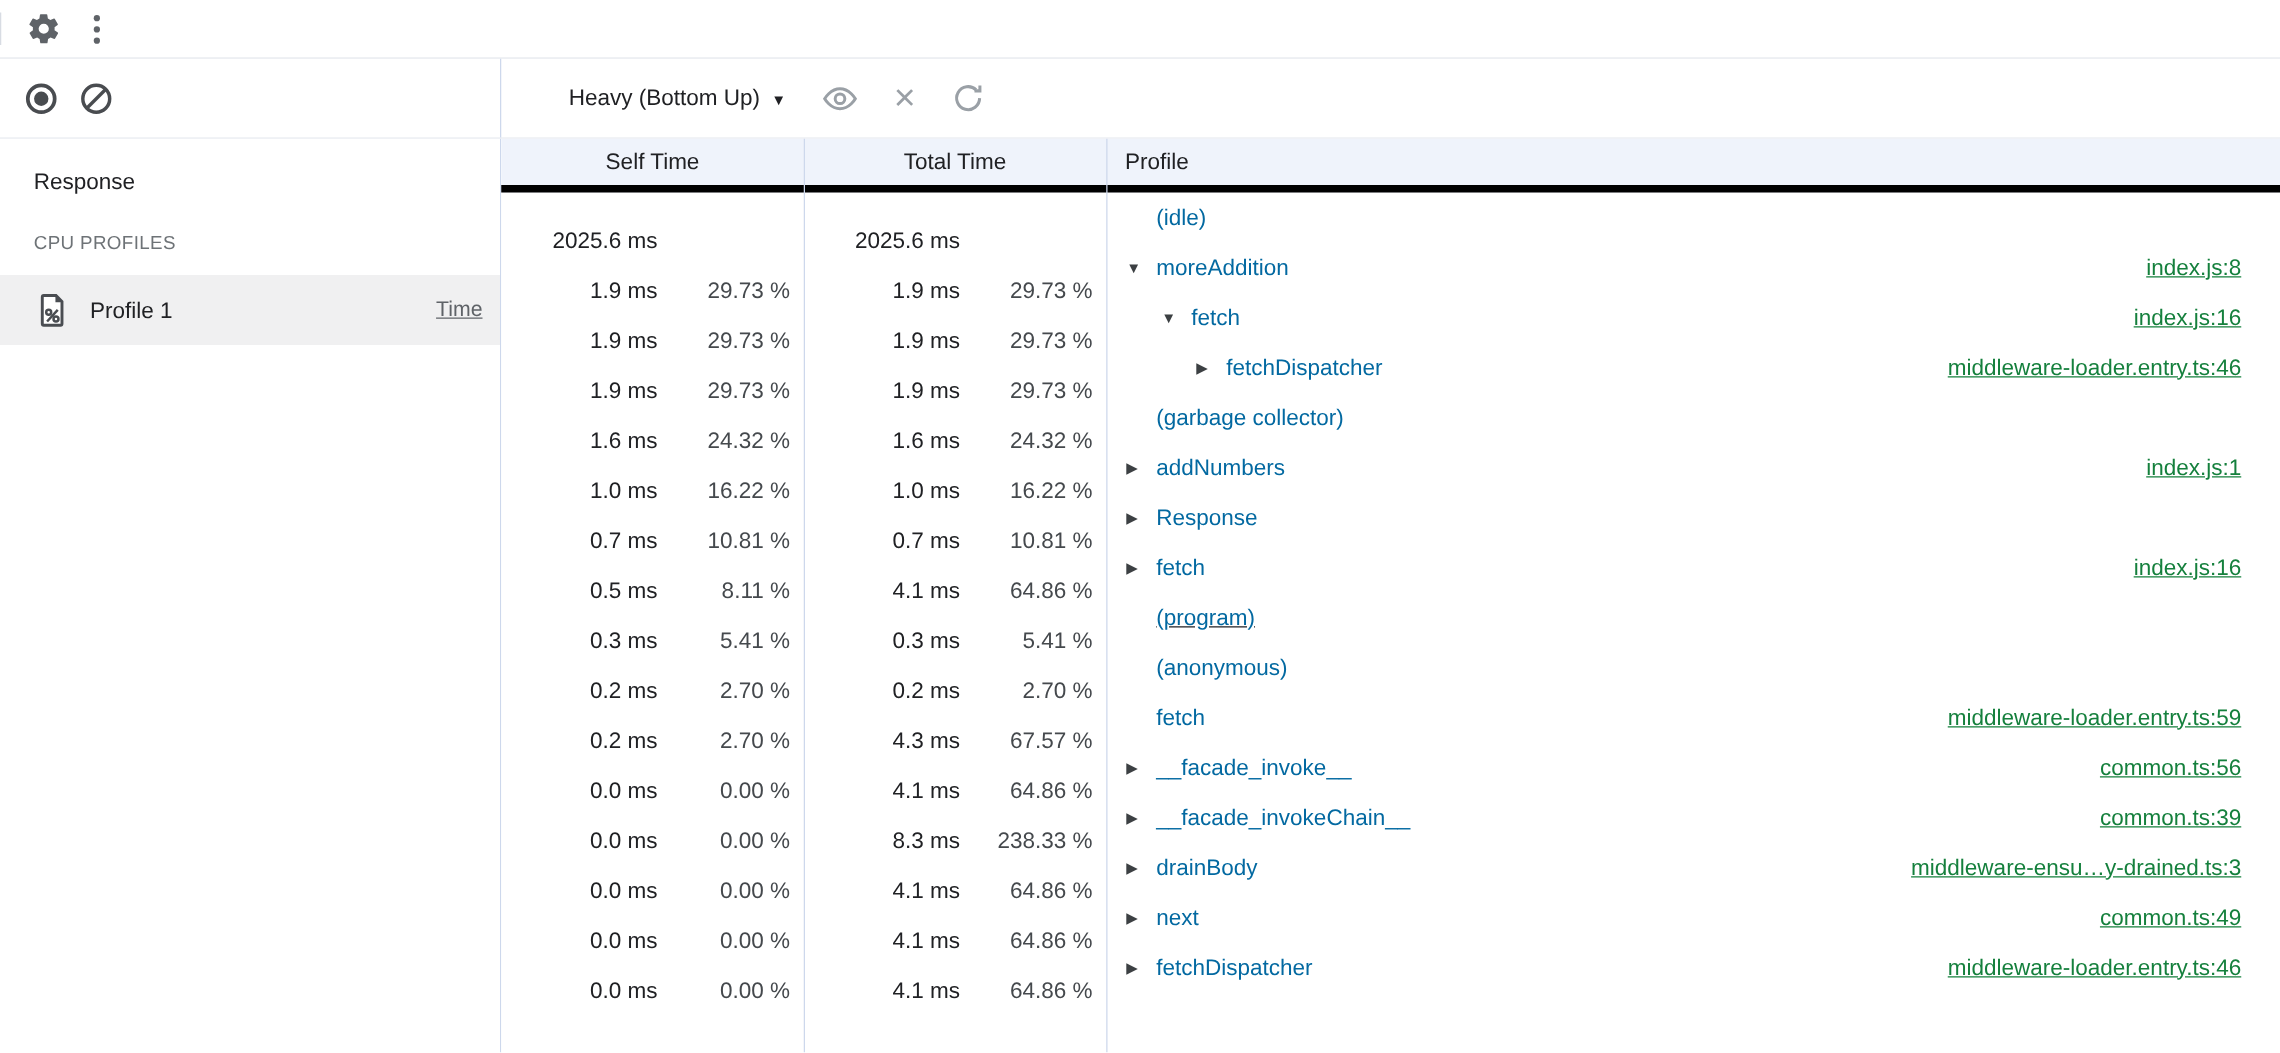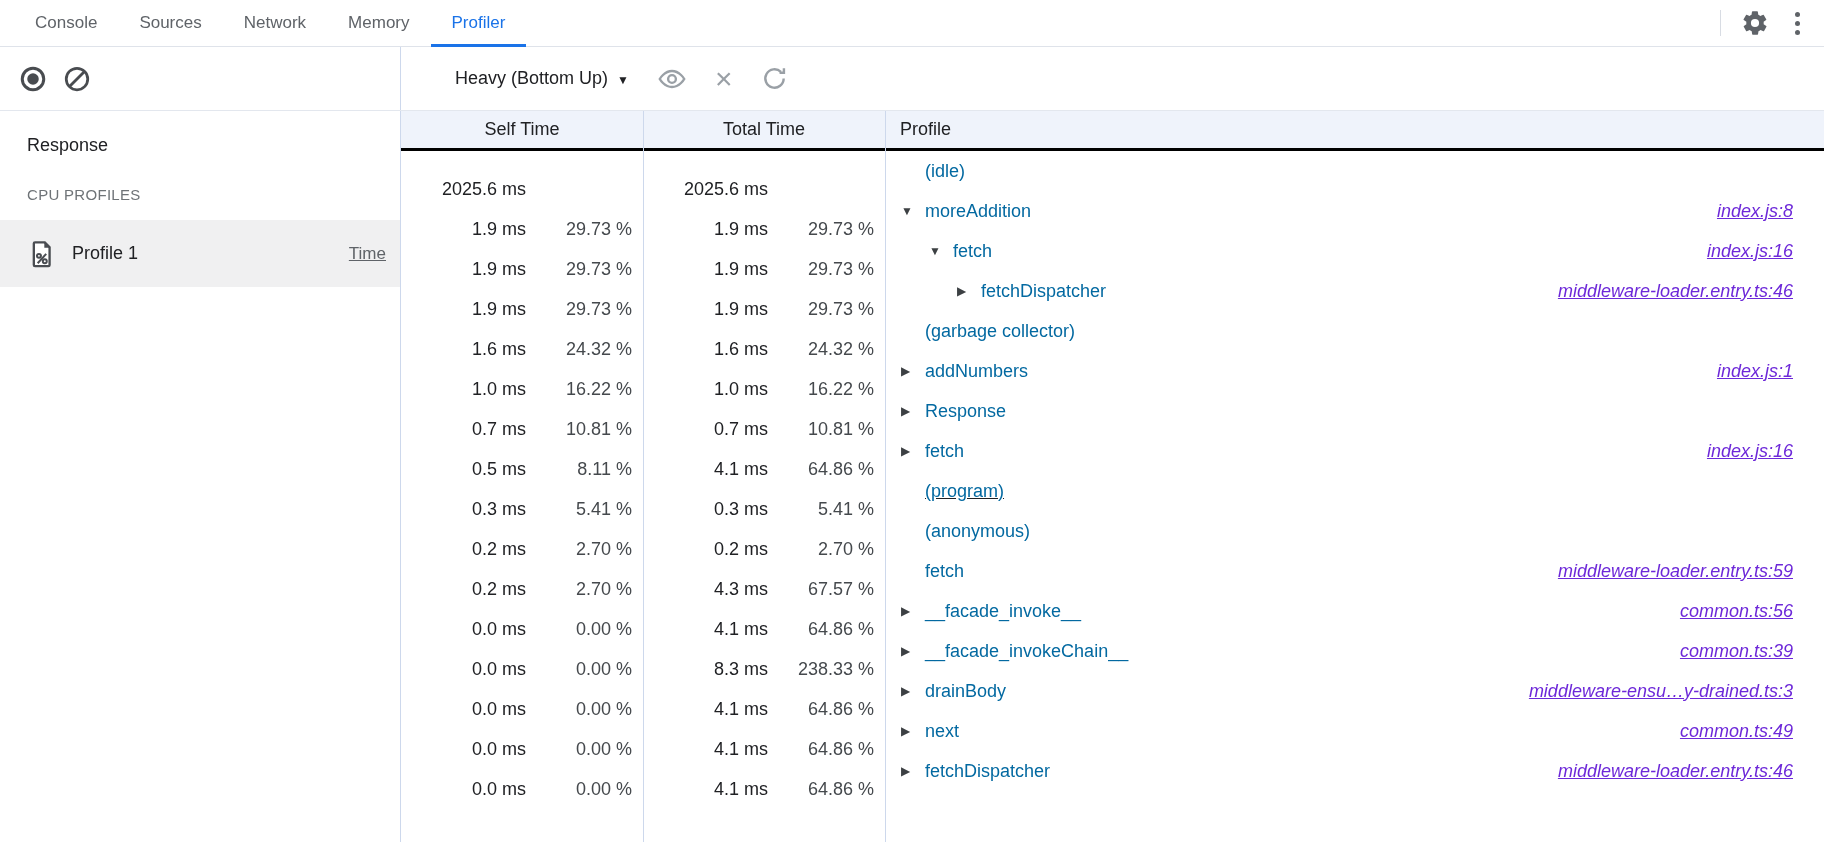--- a/index.html
+++ b/index.html
@@ -28,58 +28,51 @@
   .tool-ico{display:flex;align-items:center;justify-content:center;background:none;border:none;padding:0;cursor:pointer;}
   .xglyph{font-size:30px;color:#9aa0a6;line-height:1;font-weight:300;}
 
   
   .content{flex:1;display:flex;min-height:0;}
 
   
   .sidebar{flex:0 0 401px;box-sizing:border-box;border-right:1px solid #cdd8ec;background:#fff;}
   .sidebar-title{padding:24px 0 0 27px;font-size:18px;color:#202124;}
   .sidebar-section{padding:30px 0 0 27px;font-size:15px;color:#6e7377;letter-spacing:.3px;}
-  .profile-item{margin-top:17px;height:67px;display:flex;align-items:center;background:#f0f0f1;cursor:pointer;}
+  .profile-item{margin-top:17px;height:56px;display:flex;align-items:center;background:#f0f0f1;cursor:pointer;}
   .profile-item .doc-ico{margin-left:30px;display:flex;align-items:center;}
   .profile-name{margin-left:18px;font-size:18px;color:#202124;flex:1;}
   .save-link{margin-right:14px;font-size:17px;color:#5f6368;text-decoration:underline;cursor:pointer;}
 
   
   .grid{flex:1;position:relative;display:flex;flex-direction:column;min-width:0;background:#fff;}
   .grid .vline{position:absolute;top:0;bottom:0;width:1px;background:#cdd8ec;z-index:1;}
   .grid .vline.v1{left:242px;}
   .grid .vline.v2{left:484px;}
-  .grid-header{height:37px;flex:0 0 37px;display:flex;align-items:center;background:#eff3fb;border-bottom:3px solid #000000;font-size:18px;color:#202124;}
+  .grid-header{height:37px;flex:0 0 37px;display:flex;align-items:center;background:#eff3fb;border-bottom:6px solid #000000;font-size:18px;color:#202124;}
   .hcell{box-sizing:border-box;}
   .hcell.time{width:242px;text-align:center;}
   .hcell.fn{flex:1;padding-left:15px;text-align:left;}
   .grid-body{flex:1;overflow:hidden;}
   .grid-row{height:40px;display:flex;align-items:center;font-size:18px;}
   .cell{box-sizing:border-box;}
   .cell.time{width:242px;display:flex;justify-content:flex-end;margin-top:36px;}
   .cell.time .ms{width:124px;text-align:right;color:#202124;white-space:nowrap;}
   .cell.time .pct{width:106px;text-align:right;color:#45494d;padding-right:11px;white-space:nowrap;}
   .cell.fn{flex:1;display:flex;align-items:center;min-width:0;}
   .arrow{display:inline-block;width:26px;flex:0 0 26px;font-size:12px;color:#3c4043;text-align:left;padding-left:2px;box-sizing:border-box;}
   .fname{color:#0369a1;white-space:nowrap;}
-  .srclink{margin-left:auto;padding-right:31px;color:#6d28d9;text-decoration:underline;white-space:nowrap;cursor:pointer;font-style:italic;}
+  .srclink{margin-left:auto;padding-right:31px;color:#15803d;text-decoration:underline;white-space:nowrap;cursor:pointer;}
 </style>
 </head>
 <body>
 
 <div class="devtools">
 
   <header class="tabbar">
-    <div class="tabs">
-        <div class="tab">Console</div>
-        <div class="tab">Sources</div>
-        <div class="tab">Network</div>
-        <div class="tab">Memory</div>
-        <div class="tab active">Profiler</div>
-      </div>
     <div class="tabbar-right">
       <div class="vdiv"></div>
       <button class="iconbtn" title="">
         <span style="display:flex;">
           <svg width="28" height="28" viewBox="0 0 24 24" fill="#5f6368">
               <path d="M19.4 13c.04-.33.06-.66.06-1s-.02-.67-.06-1l2.1-1.65a.5.5 0 0 0 .12-.64l-2-3.46a.5.5 0 0 0-.6-.22l-2.5 1a7.3 7.3 0 0 0-1.7-1l-.4-2.6a.5.5 0 0 0-.5-.43h-4a.5.5 0 0 0-.5.42l-.4 2.6a7.3 7.3 0 0 0-1.7 1l-2.5-1a.5.5 0 0 0-.6.23l-2 3.46a.5.5 0 0 0 .12.64L4.6 11c-.04.33-.06.66-.06 1s.02.67.06 1l-2.1 1.65a.5.5 0 0 0-.12.64l2 3.46c.13.22.39.3.6.22l2.5-1c.52.4 1.1.74 1.7 1l.4 2.6c.04.25.25.43.5.43h4c.25 0 .46-.18.5-.42l.4-2.6a7.3 7.3 0 0 0 1.7-1l2.5 1c.22.08.47 0 .6-.23l2-3.46a.5.5 0 0 0-.12-.64L19.4 13zM12 15.5a3.5 3.5 0 1 1 0-7 3.5 3.5 0 0 1 0 7z"></path>
             </svg>
         </span>
       </button>
       <button class="iconbtn kebab">

